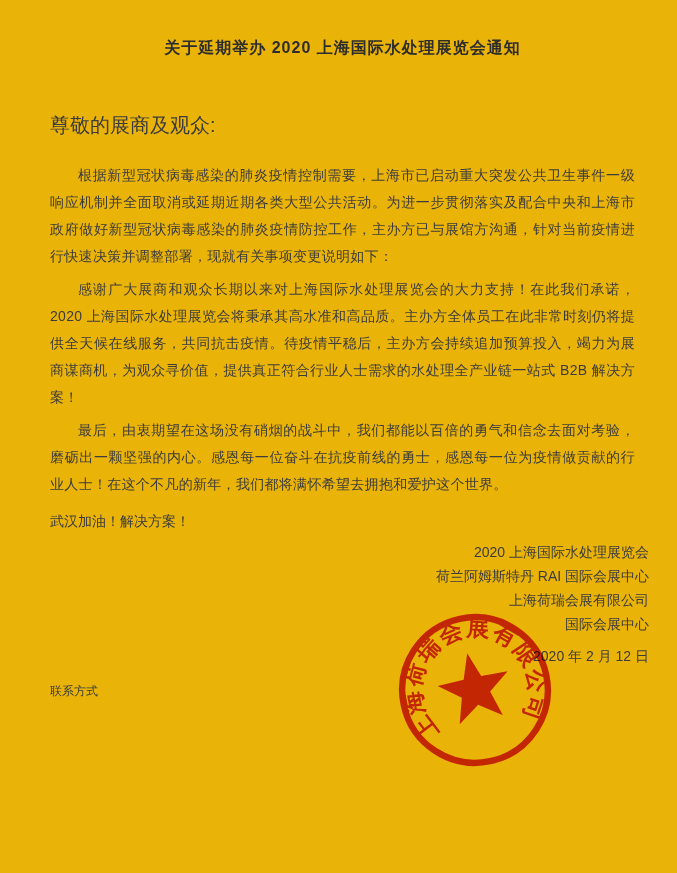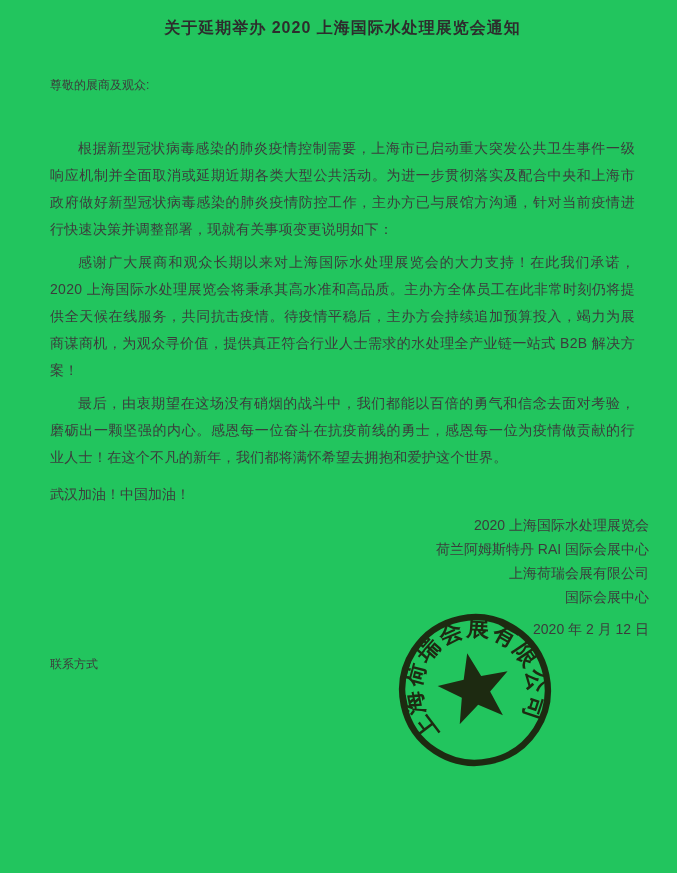--- a/index.html
+++ b/index.html
@@ -7,41 +7,41 @@
   body {
     width: 677px; height: 873px;
     background: #fdfdfd;
     font-family: "Liberation Sans", sans-serif;
     color: #3c3c3c;
     overflow: hidden;
   }
   .page {
     position: relative;
     width: 677px; height: 873px;
-    padding: 16px 42px 0 50px;
-    background: #22c55e;
+    padding: 36px 42px 0 50px;
+    background: #eab308;
   }
   .title {
     text-align: center;
     font-size: 16px;
     font-weight: bold;
     color: #2d2d2d;
     letter-spacing: 1px;
     line-height: 24px;
   }
-  .greeting { margin-top: 36px; font-size: 12px; line-height: 18px; }
+  .greeting { margin-top: 56px; font-size: 20px; line-height: 18px; }
   .para {
     margin: 6px 0 0 0;
     font-size: 14px;
     line-height: 27px;
     text-indent: 2em;
     text-align: justify;
     letter-spacing: 0.3px;
   }
-  .para.first { margin-top: 41px; }
+  .para.first { margin-top: 28px; }
   .slogan { margin-top: 14px; font-size: 14px; line-height: 18px; }
   .signature {
     margin-top: 10px;
     margin-right: -14px;
     text-align: right;
     font-size: 14px;
     line-height: 24px;
   }
   .signature .role { font-weight: bold; }
   .signature .date { margin-top: 8px; }
@@ -61,21 +61,21 @@
 <div class="page">
 
   <div class="title">关于延期举办 2020 上海国际水处理展览会通知</div>
 
   <div class="greeting">尊敬的展商及观众:</div>
 
   <p class="para first">根据新型冠状病毒感染的肺炎疫情控制需要，上海市已启动重大突发公共卫生事件一级响应机制并全面取消或延期近期各类大型公共活动。为进一步贯彻落实及配合中央和上海市政府做好新型冠状病毒感染的肺炎疫情防控工作，主办方已与展馆方沟通，针对当前疫情进行快速决策并调整部署，现就有关事项变更说明如下：</p>
   <p class="para">感谢广大展商和观众长期以来对上海国际水处理展览会的大力支持！在此我们承诺，2020 上海国际水处理展览会将秉承其高水准和高品质。主办方全体员工在此非常时刻仍将提供全天候在线服务，共同抗击疫情。待疫情平稳后，主办方会持续追加预算投入，竭力为展商谋商机，为观众寻价值，提供真正符合行业人士需求的水处理全产业链一站式 B2B 解决方案！</p>
   <p class="para">最后，由衷期望在这场没有硝烟的战斗中，我们都能以百倍的勇气和信念去面对考验，磨砺出一颗坚强的内心。感恩每一位奋斗在抗疫前线的勇士，感恩每一位为疫情做贡献的行业人士！在这个不凡的新年，我们都将满怀希望去拥抱和爱护这个世界。</p>
 
-  <div class="slogan">武汉加油！中国加油！</div>
+  <div class="slogan">武汉加油！解决方案！</div>
 
   <div class="signature">
     <div>2020 上海国际水处理展览会</div>
     <div>荷兰阿姆斯特丹 RAI 国际会展中心</div>
     <div>上海荷瑞会展有限公司</div>
     <div>国际会展中心</div>
     <div class="date">2020 年 2 月 12 日</div>
   </div>
 
   <div class="contact">

